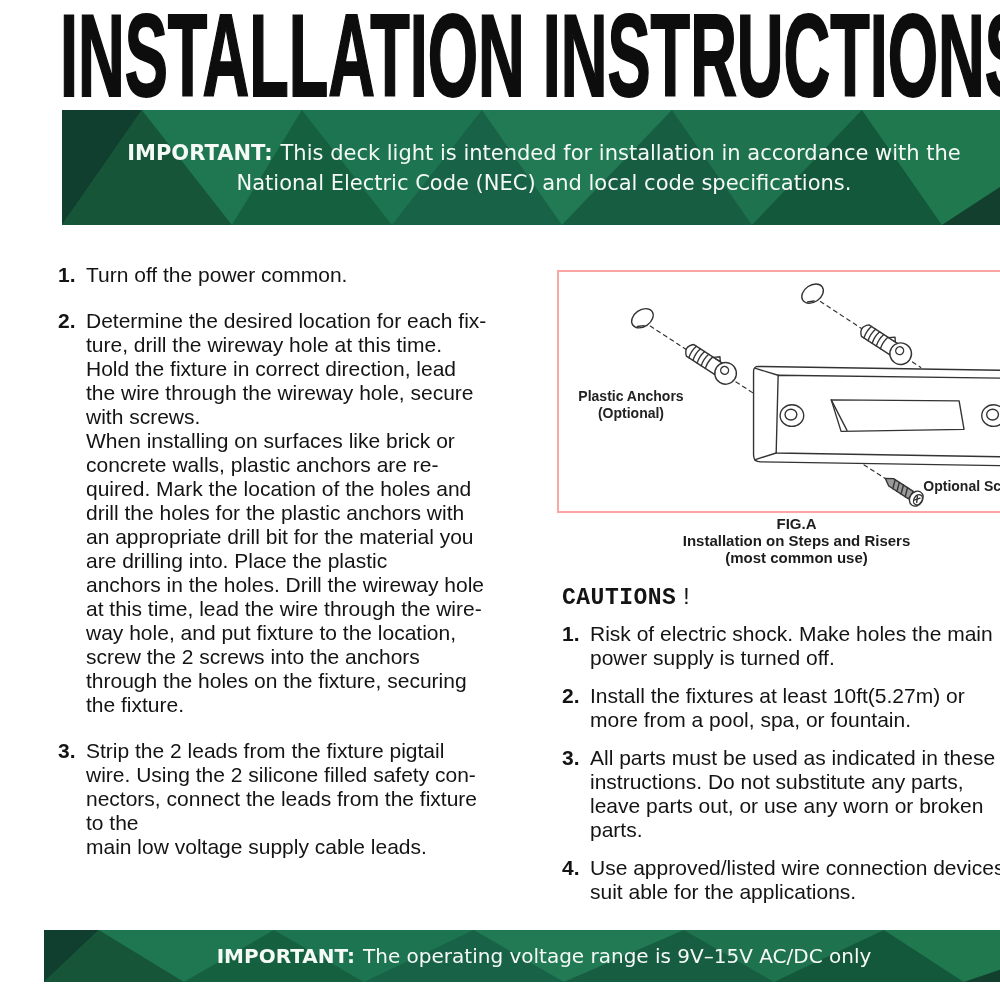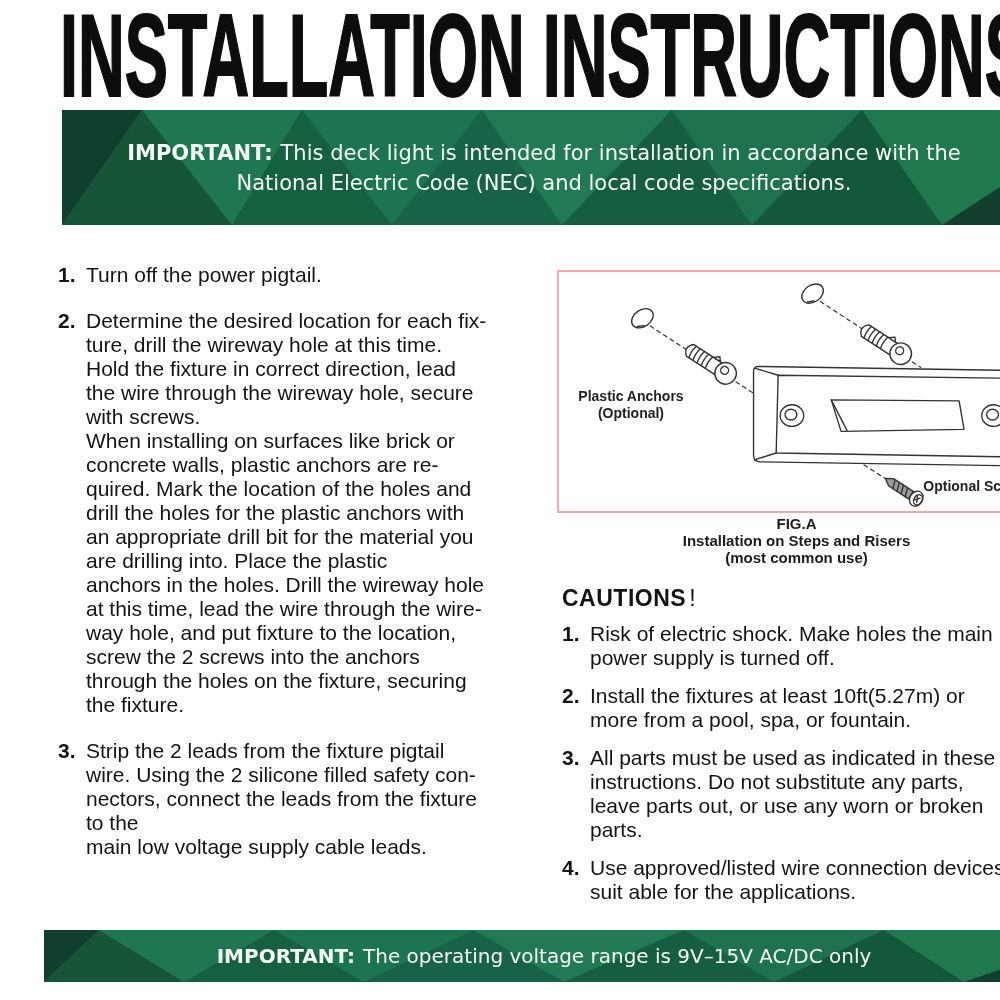--- a/index.html
+++ b/index.html
@@ -30,21 +30,21 @@
   
   .list{position:absolute;}
   #steps-list{left:14px;top:263px;width:492px;}
   #cautions-list{left:518px;top:622px;width:482px;}
   .item{display:flex;align-items:flex-start;margin-bottom:22px;}
   #cautions-list .item{margin-bottom:14px;}
   .item .num{font-weight:bold;width:28px;flex:0 0 28px;font-size:21px;line-height:24px;}
   .item .txt{font-size:21px;line-height:24px;flex:1;}
 
   
-  #cautions-heading{position:absolute;left:518px;top:586px;font-size:23px;line-height:24px;}
+  #cautions-heading{position:absolute;left:518px;top:586px;font-size:23px;line-height:24px;font-family:Liberation Mono, monospace;}
   #cautions-heading .hd{font-weight:bold;letter-spacing:0.5px;}
   #cautions-heading .bang{font-weight:normal;margin-left:3px;}
 
   
   #figure-box{
     position:absolute;left:513px;top:270px;width:579px;height:243px;
     border:2px solid #fca5a5;box-sizing:border-box;background:#fff;
   }
   #figure-box svg{position:absolute;inset:0;width:100%;height:100%;}
   .fig-label{
@@ -87,21 +87,21 @@
       <div>
         <span class="banner-label">IMPORTANT:</span><span class="pre">This deck light is intended for installation in accordance with the
 National Electric Code (NEC) and local code specifications.</span>
       </div>
     </div>
   </div>
 
   <div id="steps-list" class="list">
     <div class="item">
       <span class="num">1.</span>
-      <div class="txt pre">Turn off the power pigtail.</div>
+      <div class="txt pre">Turn off the power common.</div>
     </div>
     <div class="item">
       <span class="num">2.</span>
       <div class="txt pre">Determine the desired location for each fix-
 ture, drill the wireway hole at this time.
 Hold the fixture in correct direction, lead
 the wire through the wireway hole, secure
 with screws.
 When installing on surfaces like brick or
 concrete walls, plastic anchors are re-

